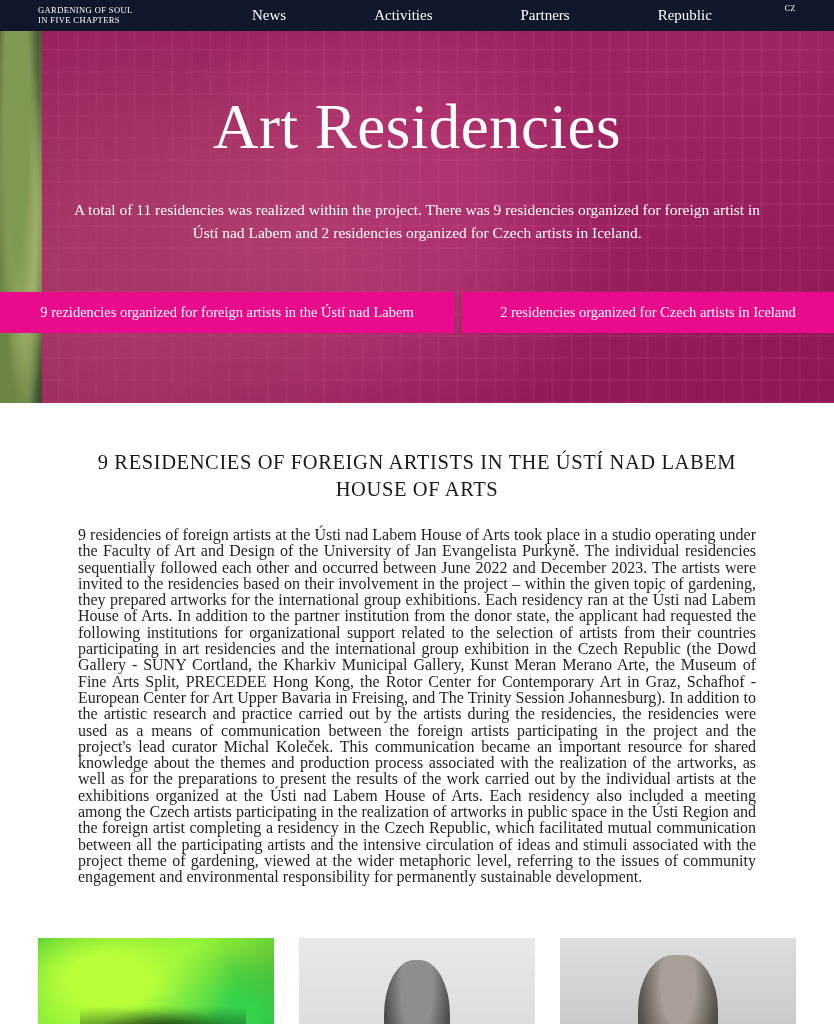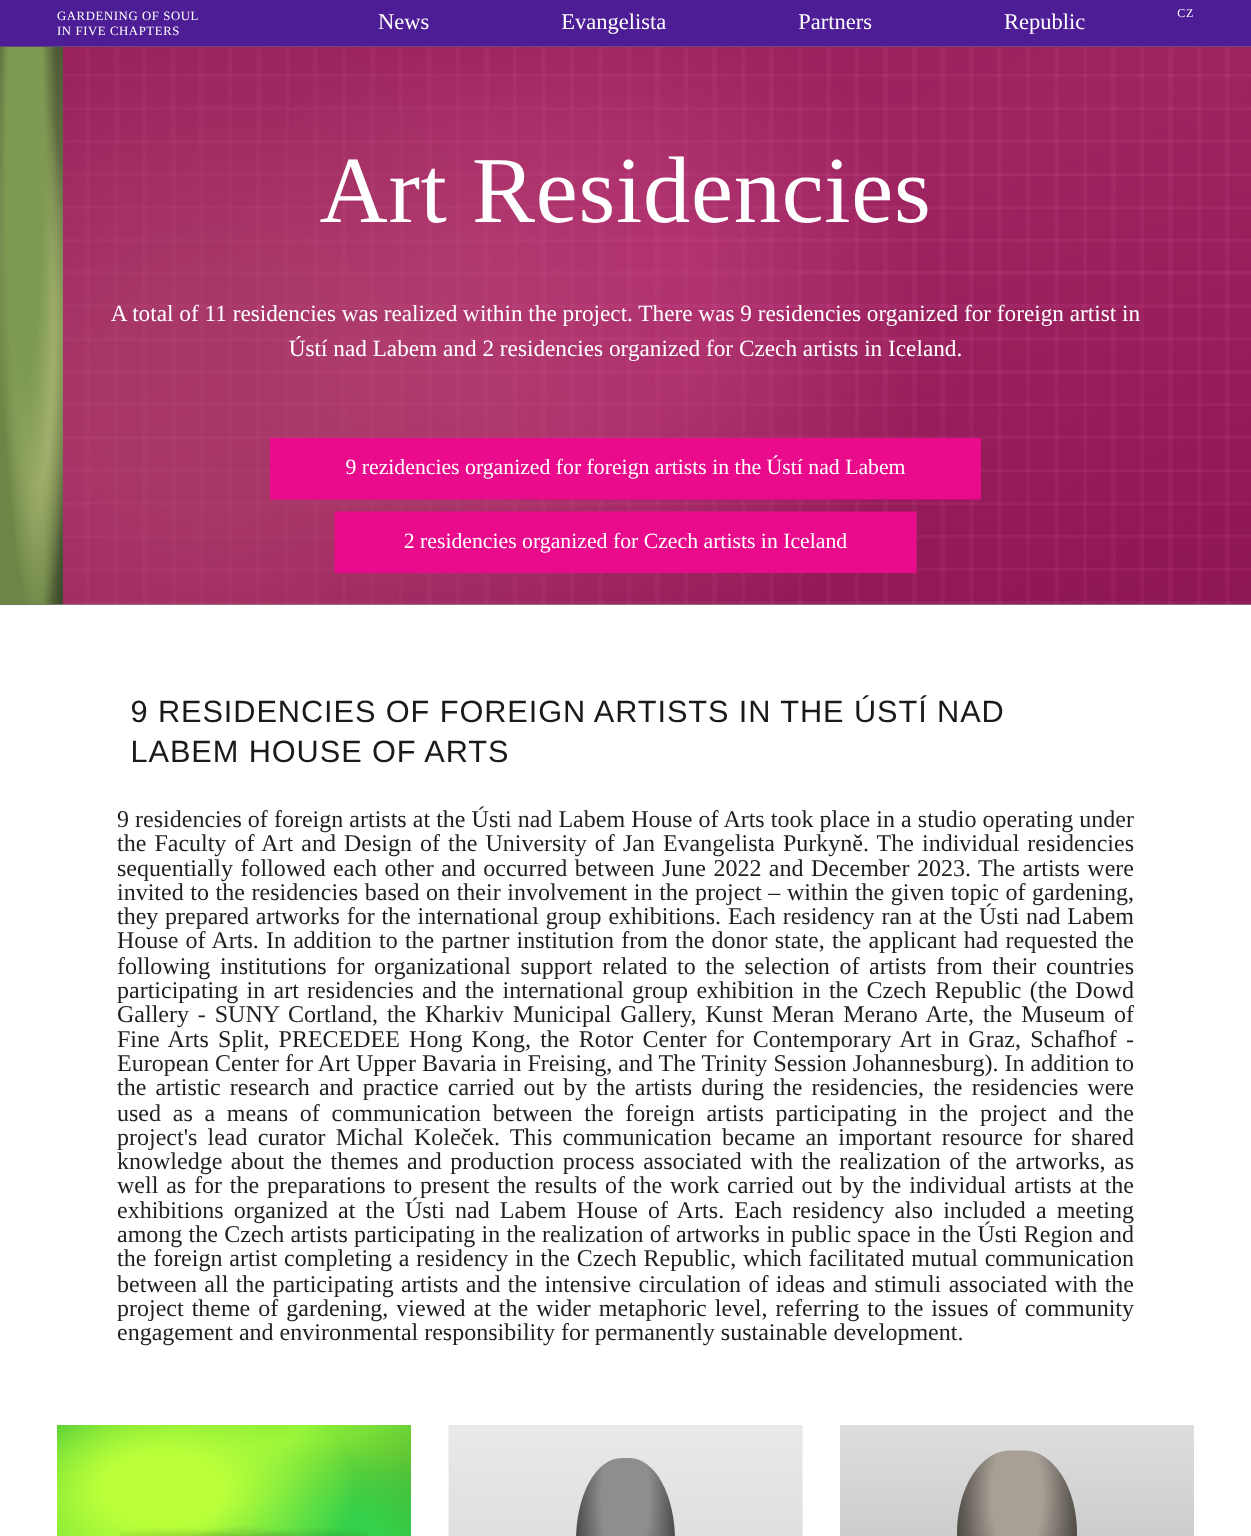--- a/index.html
+++ b/index.html
@@ -7,21 +7,21 @@
     width: 834px;
     background: #ffffff;
     font-family: "Liberation Serif", serif;
   }
   body { width: 834px; min-height: 1024px; overflow-x: hidden; }
 
   
   .topbar {
     position: relative;
     height: 31px;
-    background: #4c1d95;
+    background: #0f172a;
     display: flex;
     align-items: center;
     color: #ffffff;
     z-index: 20;
   }
   .brand {
     position: absolute;
     left: 38px;
     top: 5px;
     font-family: "Liberation Serif", serif;
@@ -107,21 +107,21 @@
   .hero-sub {
     margin: 36px auto 0;
     width: 690px;
     font-size: 15.5px;
     line-height: 23px;
     font-family: "Liberation Serif", serif;
   }
   .hero-btns {
     margin-top: 48px;
     display: flex;
-    flex-direction: column;
+    flex-direction: row;
     align-items: center;
     gap: 8px;
   }
   .hero-btn {
     display: inline-block;
     background: #ea0a8c;
     color: #ffffff;
     font-family: "Liberation Serif", serif;
     font-size: 14.5px;
     padding: 12px 26px;
@@ -131,29 +131,29 @@
   }
   .hero-btn.primary { width: 474px; }
   .hero-btn.secondary { width: 388px; }
 
   
   .section {
     width: 834px;
     padding: 42px 78px 0 78px;
   }
   .section-title {
-    text-align: left;
-    font-family: Liberation Sans, sans-serif;
+    text-align: center;
+    font-family: Liberation Serif, serif;
     font-size: 20.5px;
     font-weight: 400;
     letter-spacing: 0.6px;
     color: #1a1a1a;
     line-height: 27px;
     text-transform: uppercase;
-    margin: 16px auto;
+    margin: 4px auto;
     width: 660px;
   }
   .body-text {
     margin-top: 24px;
     font-family: "Liberation Serif", serif;
     font-size: 16px;
     line-height: 16.3px;
     text-align: justify;
     color: #1f1f1f;
   }
@@ -213,21 +213,21 @@
   }
 </style>
 </head>
 <body>
 
 <div class="topbar">
   <div class="brand">GARDENING OF SOUL
 IN FIVE CHAPTERS</div>
   <nav class="nav">
     <a href="#">News</a>
-    <a href="#">Evangelista</a>
+    <a href="#">Activities</a>
     <a href="#">Partners</a>
     <a href="#">Republic</a>
   </nav>
   <div class="lang">CZ</div>
 </div>
 
 <section class="hero">
   <div class="hero-photo"></div>
   <div class="hero-overlay"></div>
   <div class="hero-veg"></div>

